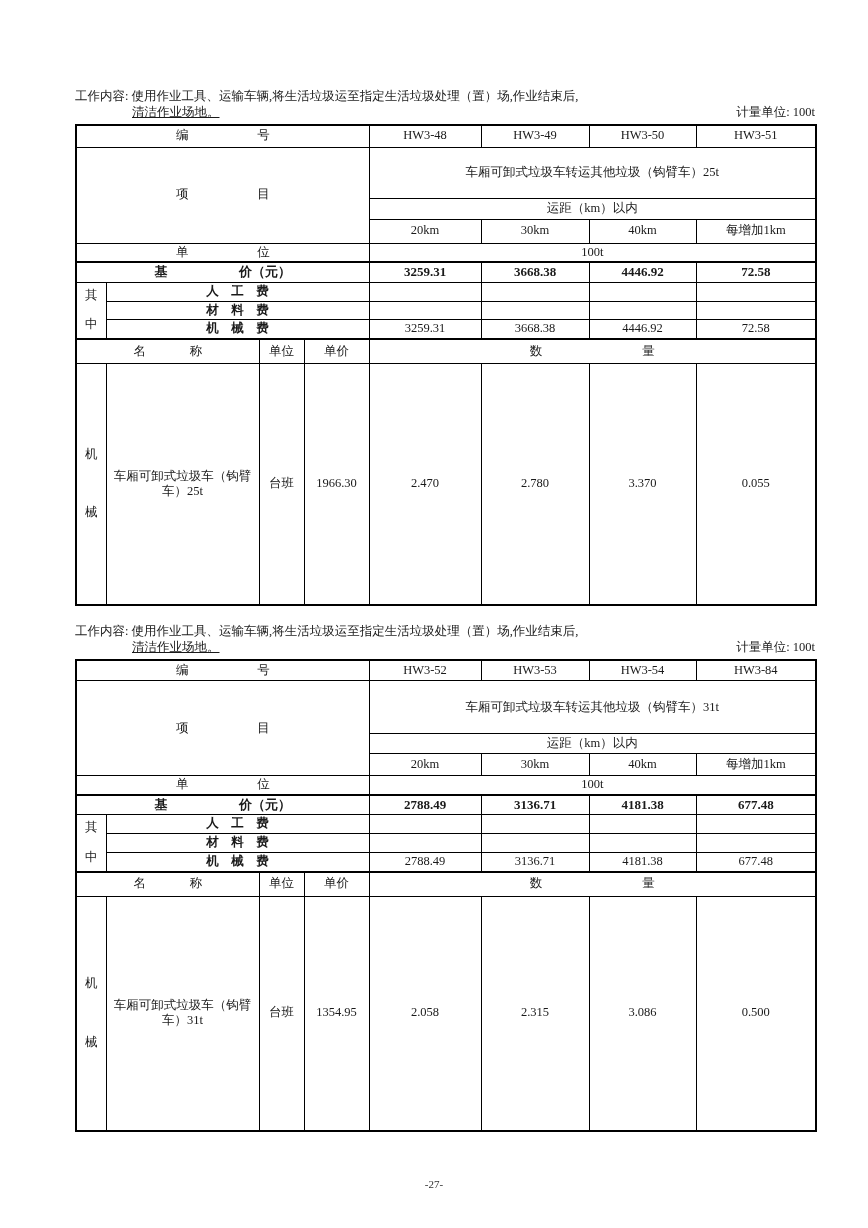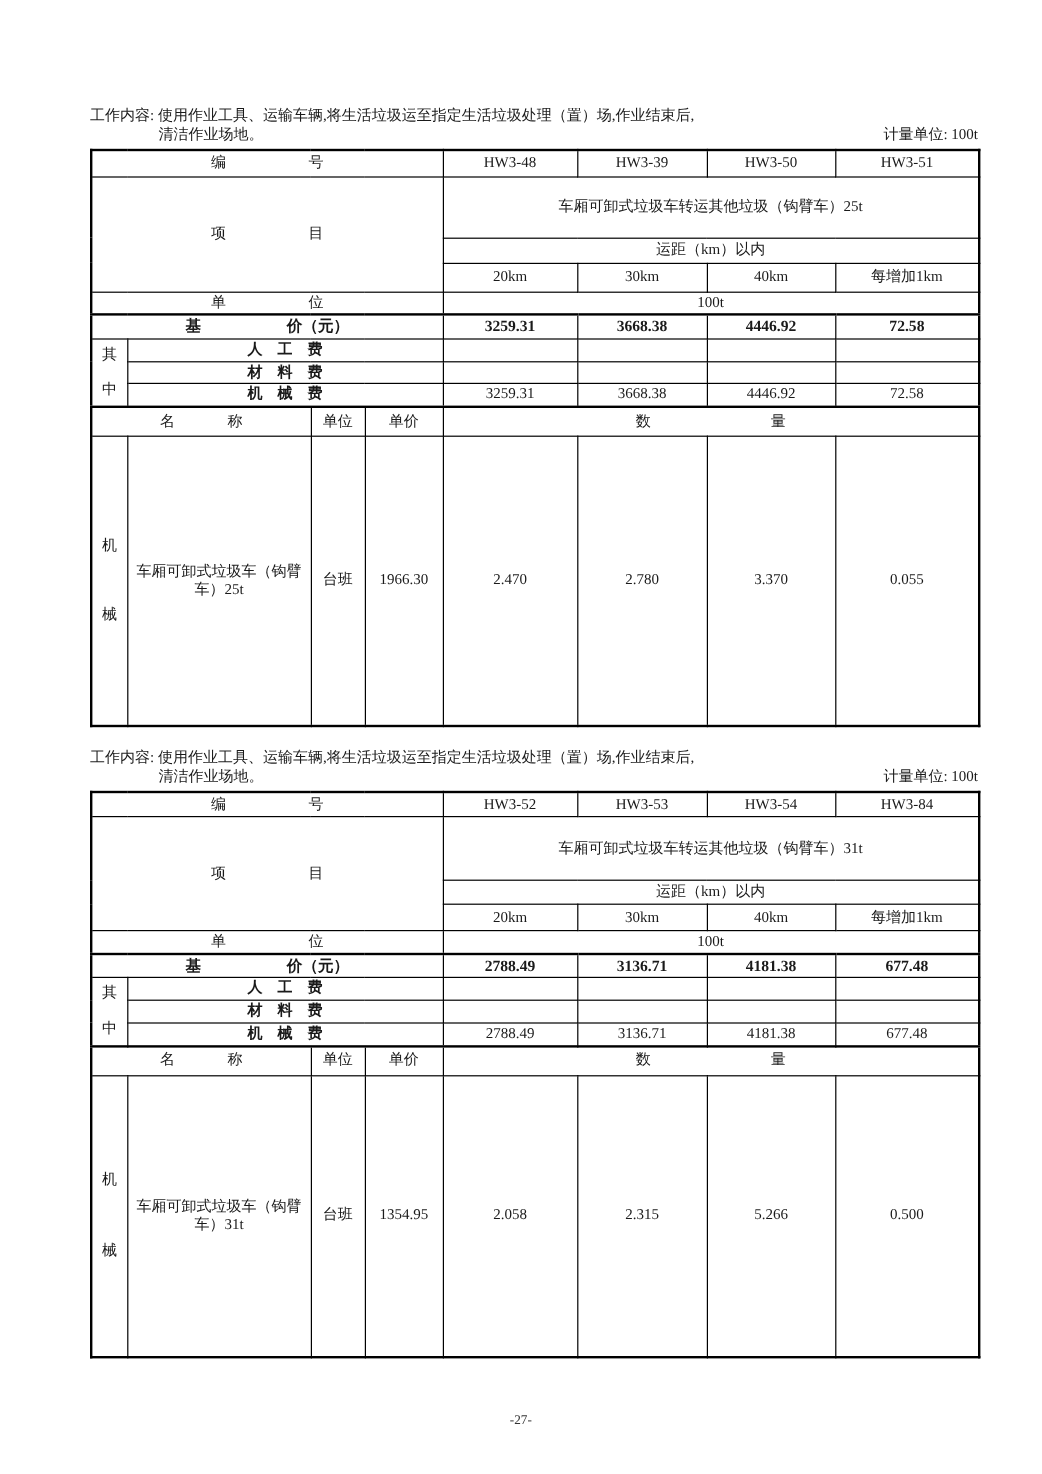--- a/index.html
+++ b/index.html
@@ -9,21 +9,21 @@
     font-family:"Liberation Serif","DejaVu Serif",serif;
     color:#1a1a1a;
     position:relative;
   }
   .page { padding:88px 53px 0 75px; }
 
   
   .workhead { font-size:12.5px; line-height:16px; width:740px; }
   .workhead .line1 { white-space:nowrap; }
   .workhead .line2 { display:flex; justify-content:space-between; align-items:flex-end; }
-  .workhead .indent { padding-left:57px; }
+  .workhead .indent { padding-left:57px;text-decoration:underline; }
   .measure { font-size:12.5px; white-space:nowrap; }
 
   
   table.quota {
     border-collapse:collapse; table-layout:fixed;
     width:740px; margin-top:4px;
     border:2px solid #000;
   }
   table.quota td {
     border:1px solid #000;
@@ -85,21 +85,21 @@
       </colgroup>
       <tbody>
           <tr style="height:22px">
         <td colspan="4">
               <div class="pair g55">
                 <span>编</span>
                 <span>号</span>
               </div>
             </td>
         <td>HW3-48</td>
-        <td>HW3-39</td>
+        <td>HW3-49</td>
         <td>HW3-50</td>
         <td>HW3-51</td>
       </tr>
       <tr style="height:51px">
         <td colspan="4" rowspan="3">
               <div class="pair g55">
                 <span>项</span>
                 <span>目</span>
               </div>
             </td>
@@ -317,21 +317,21 @@
               <div class="vstack vgap-l">
                 <span>机</span>
                 <span>械</span>
               </div>
             </td>
         <td class="mname">车厢可卸式垃圾车（钩臂车）31t</td>
         <td>台班</td>
         <td>1354.95</td>
         <td>2.058</td>
         <td>2.315</td>
-        <td>5.266</td>
+        <td>3.086</td>
         <td>0.500</td>
       </tr>
     </tbody>
       </table>
   </section>
 
 </div>
 
 <div class="footer">-27-</div>
 

